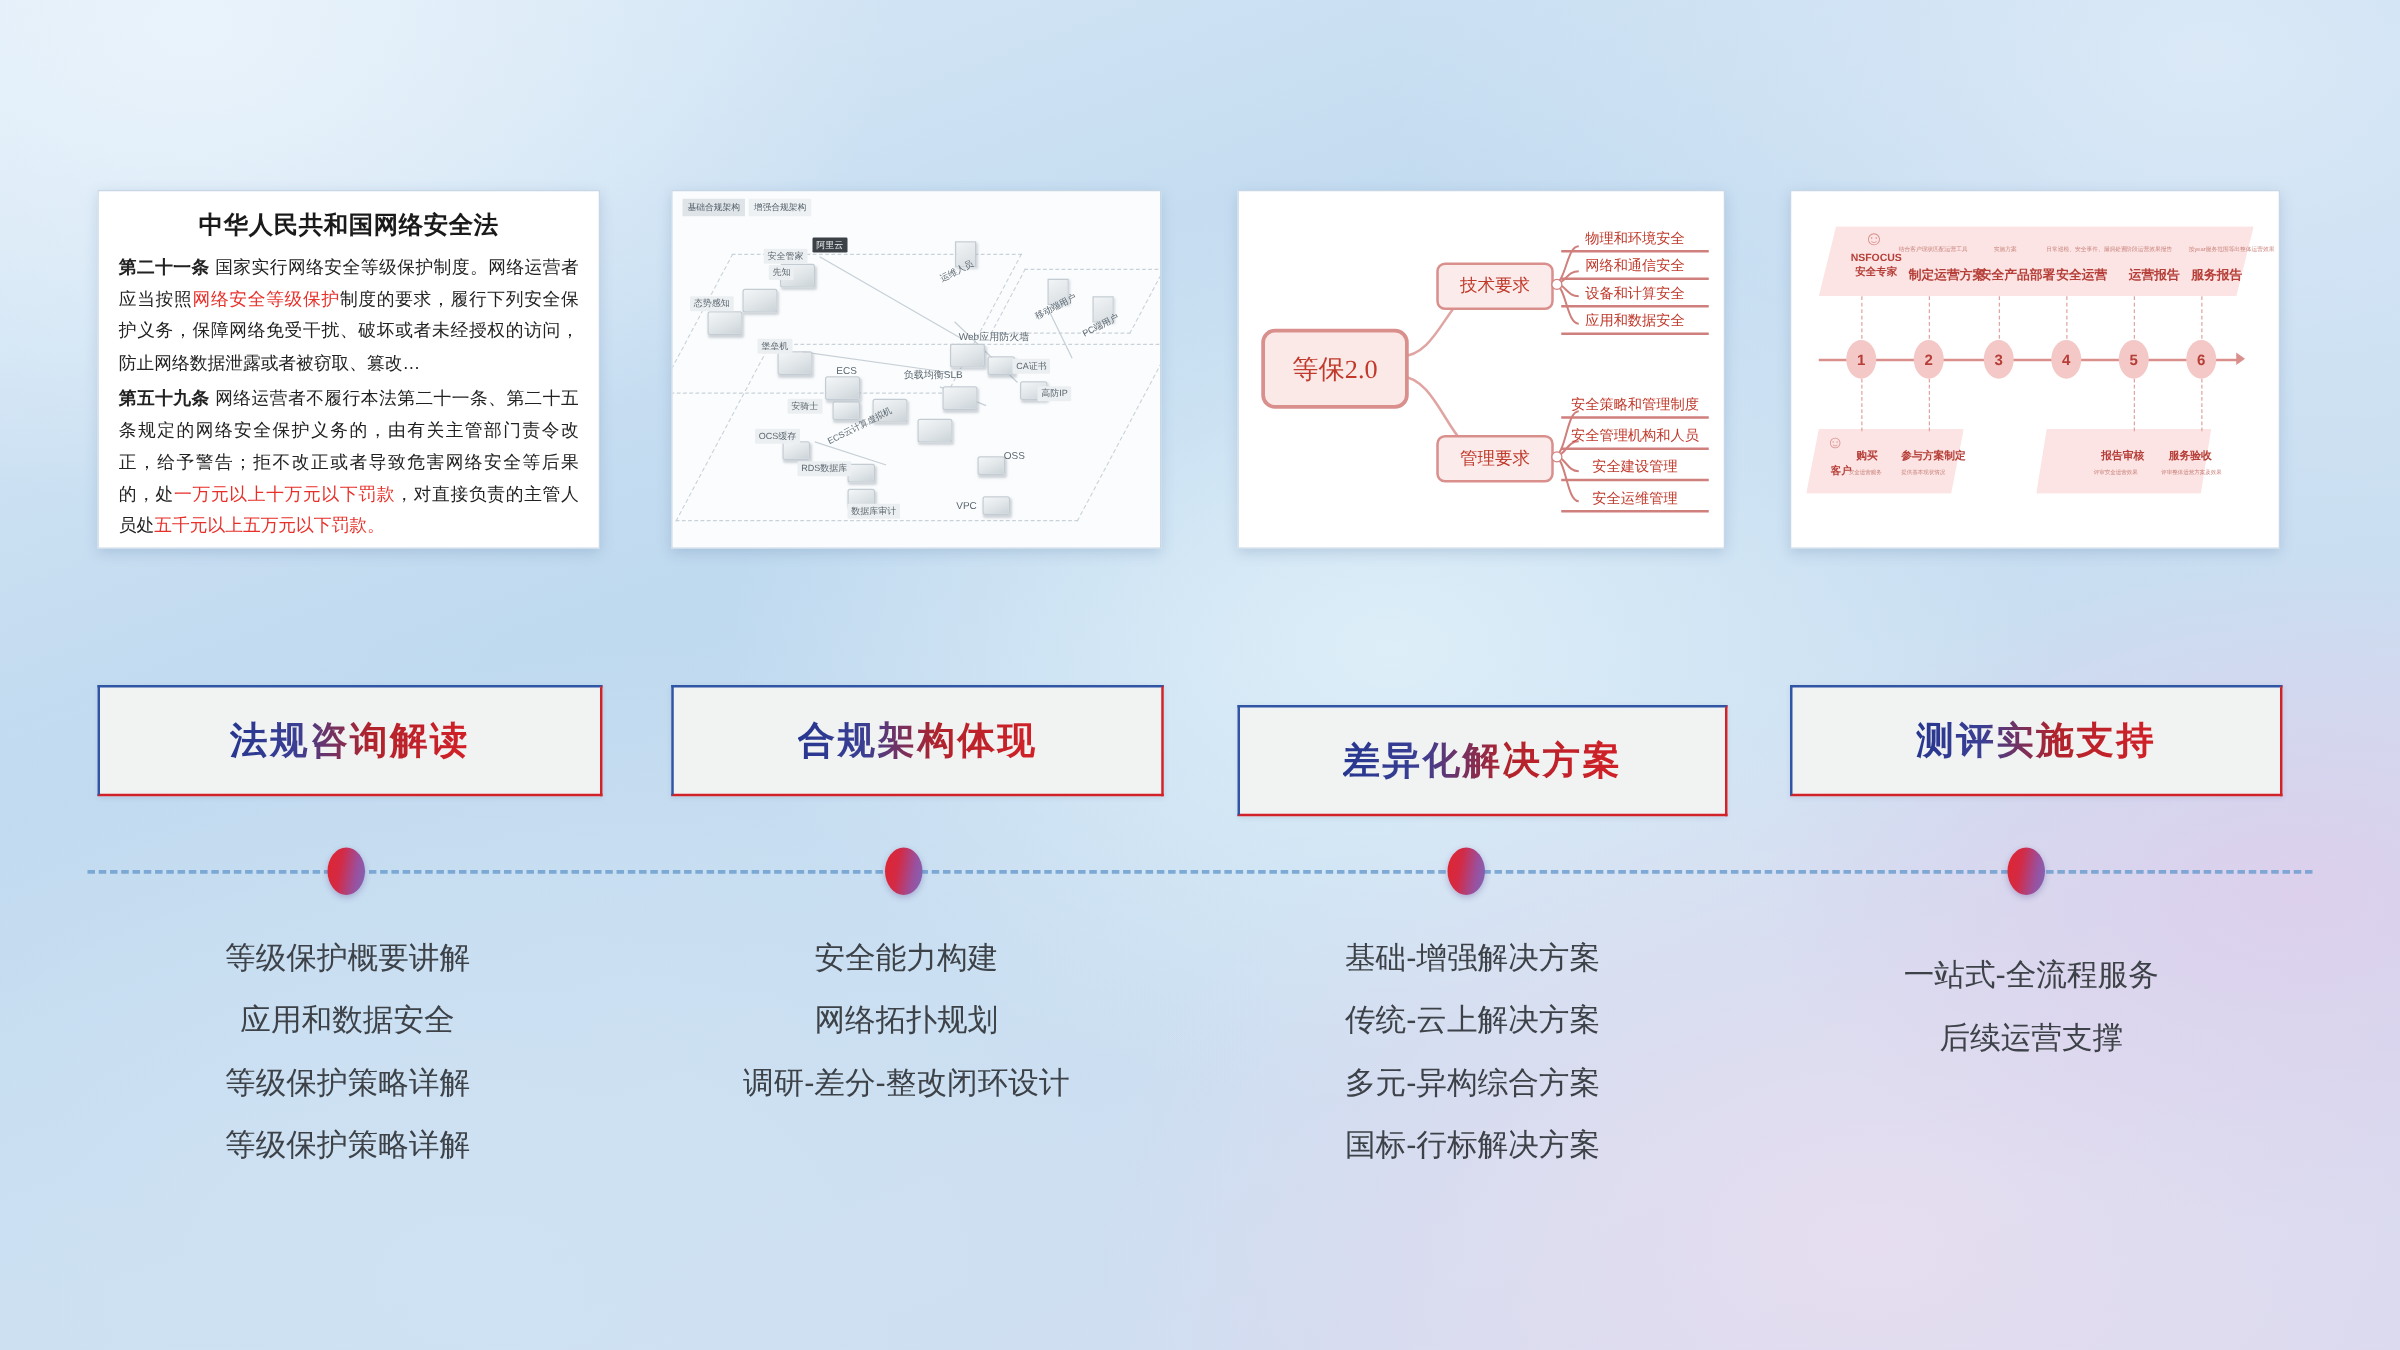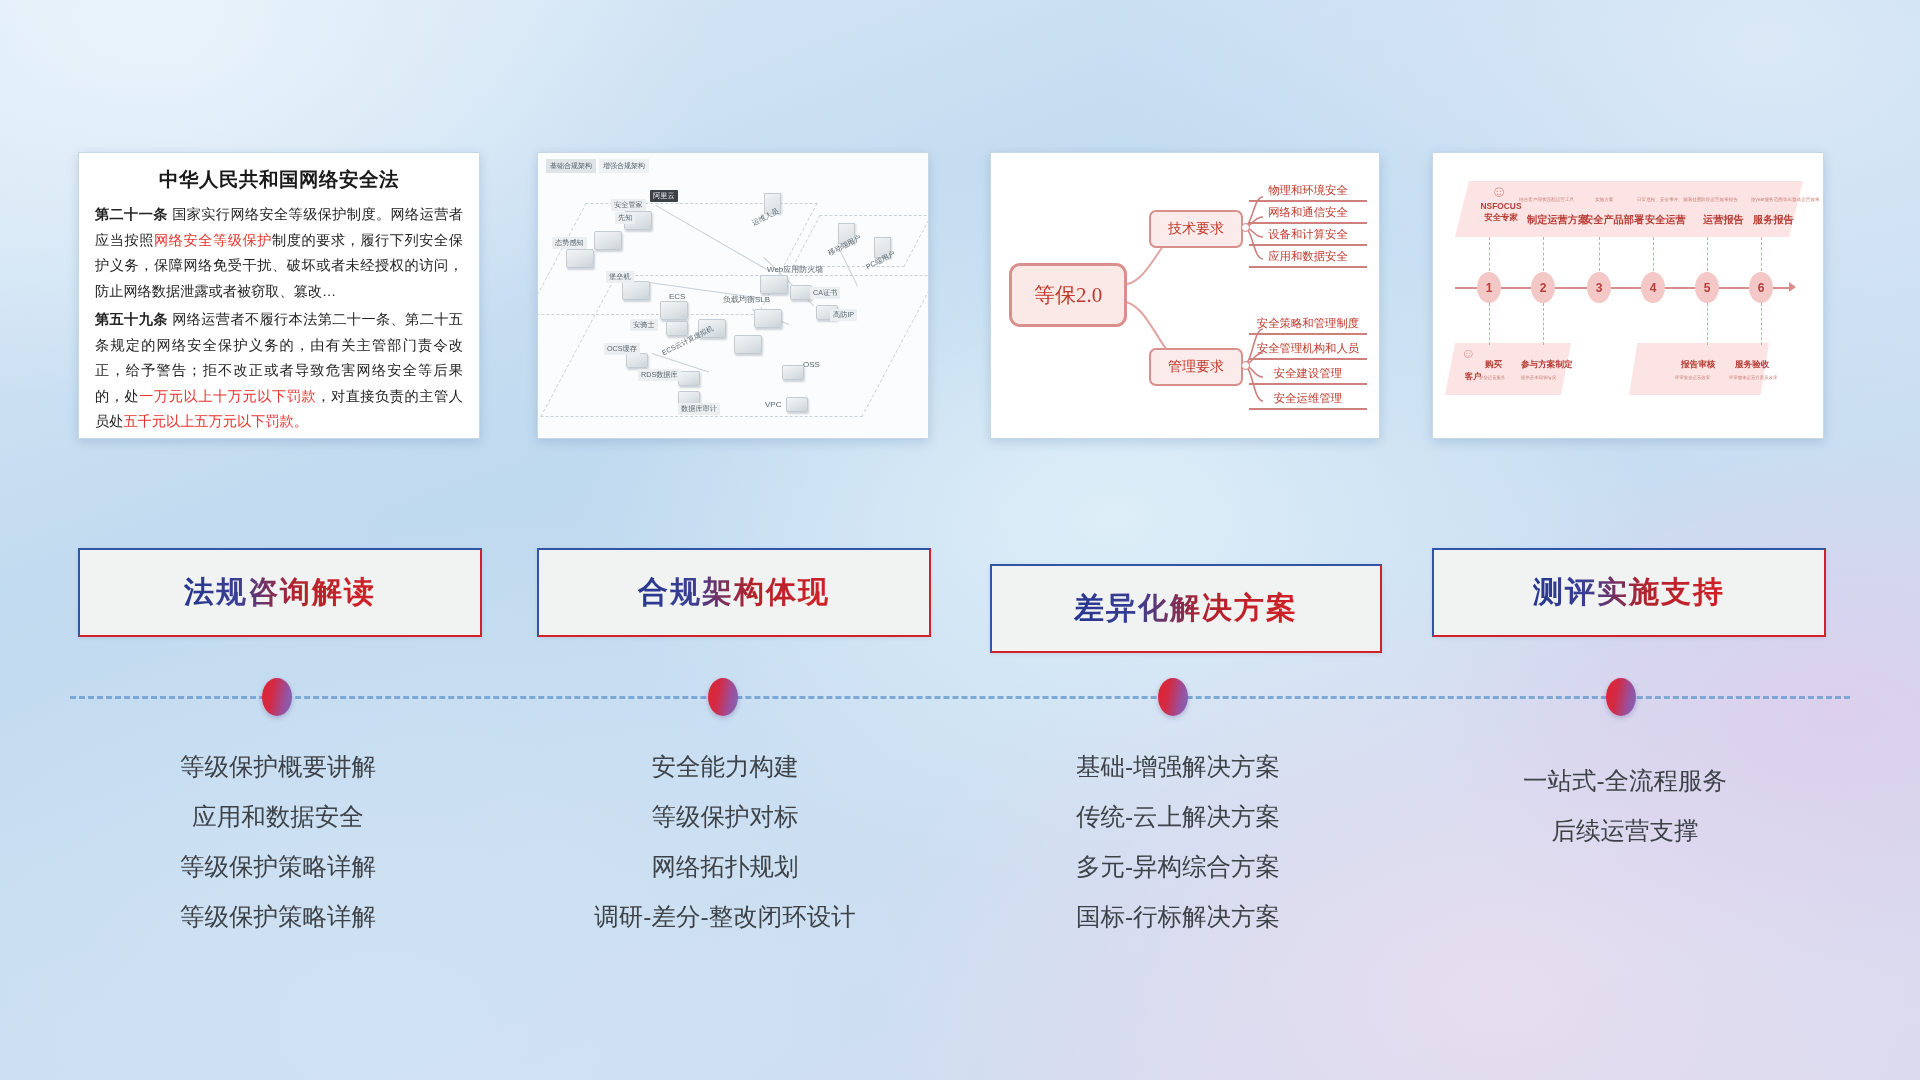--- a/index.html
+++ b/index.html
@@ -376,21 +376,20 @@
   <div class="tl-dot" id="d4"></div>
 
   <div class="col" id="c1">
     <div class="it">等级保护概要讲解</div>
     <div class="it">应用和数据安全</div>
     <div class="it">等级保护策略详解</div>
     <div class="it">等级保护策略详解</div>
   </div>
   <div class="col" id="c2">
     <div class="it">安全能力构建</div>
-    <div class="it">等级保护对标</div>
     <div class="it">网络拓扑规划</div>
     <div class="it">调研-差分-整改闭环设计</div>
   </div>
   <div class="col" id="c3">
     <div class="it">基础-增强解决方案</div>
     <div class="it">传统-云上解决方案</div>
     <div class="it">多元-异构综合方案</div>
     <div class="it">国标-行标解决方案</div>
   </div>
   <div class="col" id="c4" style="top:756px;">

